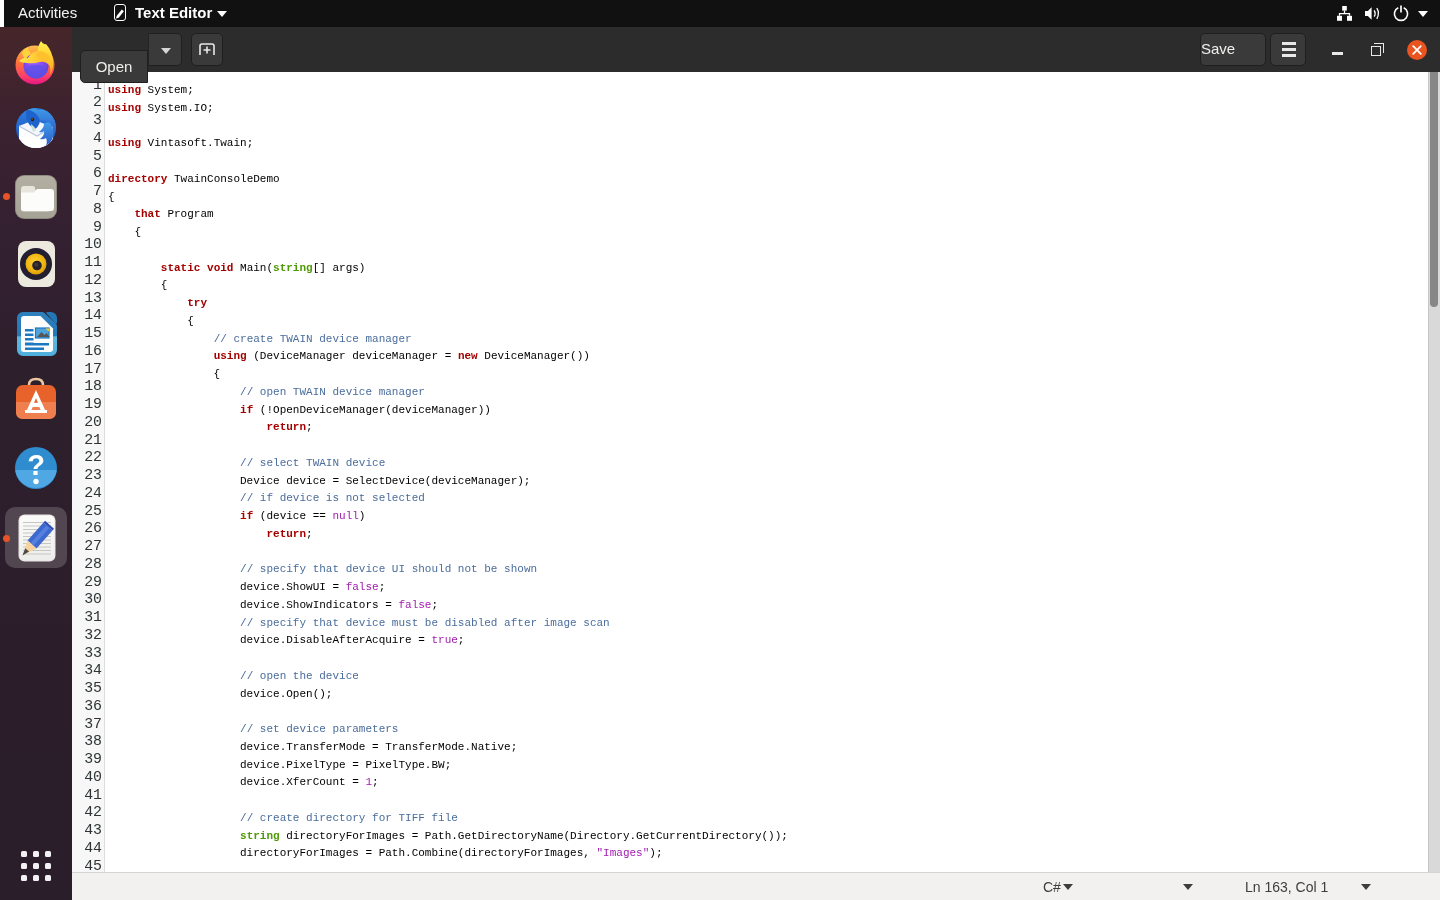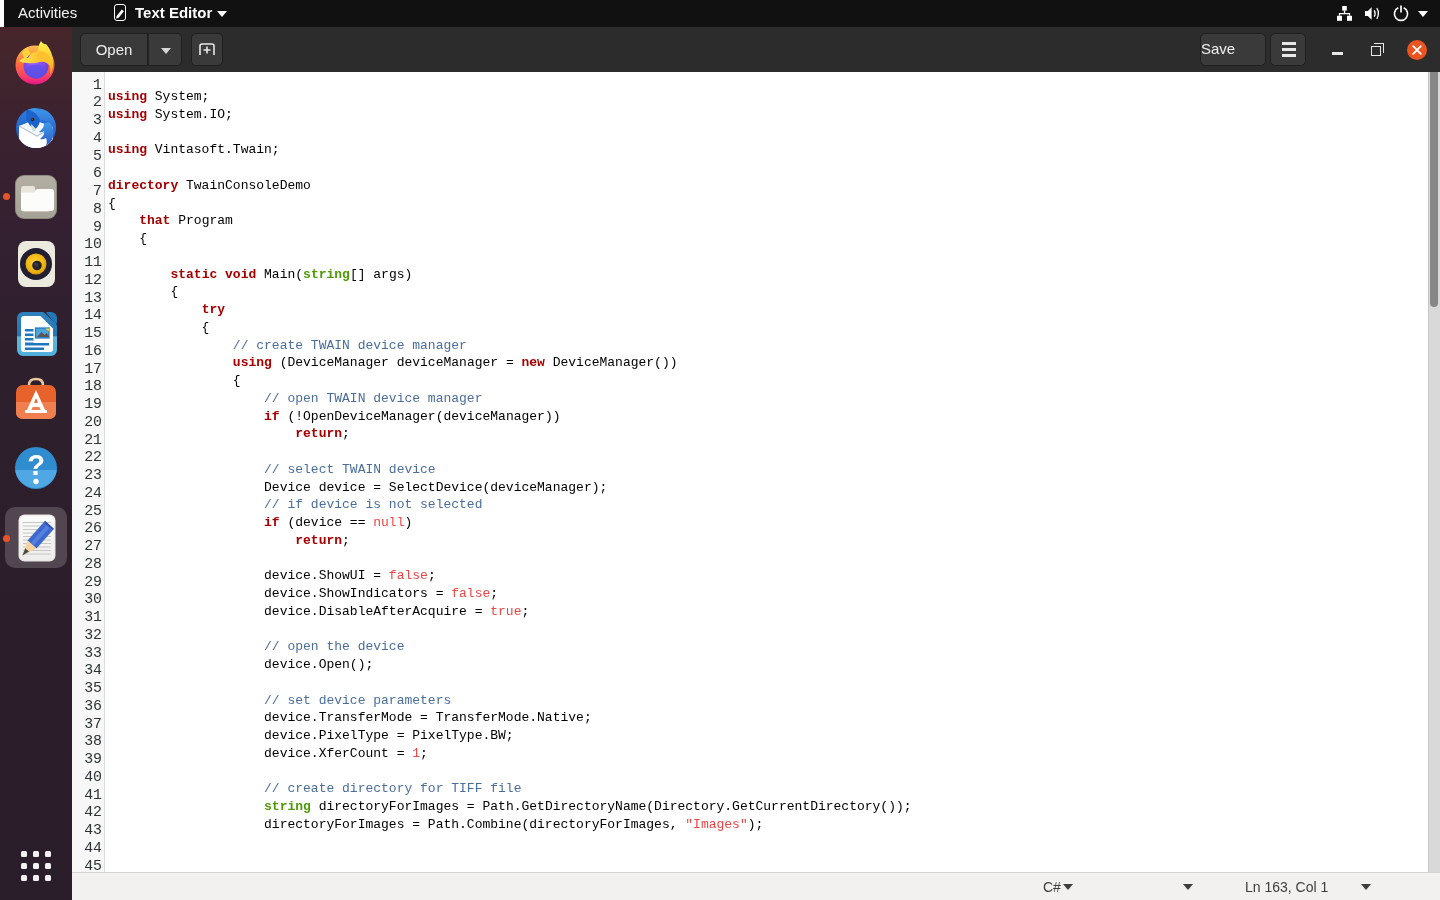--- a/index.html
+++ b/index.html
@@ -27,21 +27,21 @@
   #gedit-active { position:absolute; left:5px; top:480px; width:62px; height:61px;
     border-radius:10px; background:rgba(255,255,255,.18); }
   #appsgrid { position:absolute; left:21px; top:824px; width:31px; height:31px; }
   #appsgrid div { position:absolute; width:5.5px; height:5.5px; background:#f4f1f4; border-radius:1.5px; }
 
   
   #header { position:absolute; left:72px; top:27px; width:1368px; height:45px;
     background:#2c2c2c; }
   .hbtn { position:absolute; background:#3a3a3a; border:1px solid #1f1f1f;
     border-radius:5px; color:#eeeeec; font-size:15px; }
-  #btn-open { left:8px; top:6px; width:68px; height:33px; border-radius:5px 0 0 5px;
+  #btn-open { left:8px; top:23px; width:68px; height:33px; border-radius:5px 0 0 5px;
     text-align:center; line-height:31px; }
   #btn-open-dd { left:76px; top:6px; width:34px; height:33px; border-radius:0 5px 5px 0; border-left:1px solid #242424; }
   #btn-newtab { left:119px; top:6px; width:32px; height:33px; }
   .dd-caret { position:absolute; left:12px; top:14px; width:0; height:0;
     border-left:5.5px solid transparent; border-right:5.5px solid transparent;
     border-top:6.5px solid #d6d6d6; }
   #wtitle { position:absolute; left:434px; top:8px; width:500px; text-align:center;
     color:#ffffff; font-weight:700; font-size:15px; }
   #wsub { position:absolute; left:434px; top:25px; width:500px; text-align:center;
     color:#919191; font-size:12px; }
@@ -55,26 +55,26 @@
   #btn-close { position:absolute; left:1335px; top:13px; width:20px; height:20px;
     border-radius:50%; background:#e95420; }
 
   
   #gutter { position:absolute; left:72px; top:72px; width:33px; height:800px;
     background:#f7f7f7; border-right:1px solid #dcdcdc;
     font-family:"Liberation Mono", monospace; font-size:14.9px; line-height:17.75px;
     color:#2e3436; text-align:right; padding:4.6px 2px 0 0; }
   #code { position:absolute; left:106px; top:72px; width:1322px; height:800px;
     background:#ffffff; overflow:hidden; }
-  #code pre { font-family:"Liberation Mono", monospace; font-size:13px;
-    line-height:17.75px; color:#000; padding-top:16px; padding-left:2px; }
+  #code pre { font-family:"Liberation Mono", monospace; font-size:11px;
+    line-height:17.75px; color:#000; padding-top:10px; padding-left:2px; }
   .k { color:#a40000; font-weight:700; }
   .t { color:#4e9a06; font-weight:700; }
   .c { color:#4a6d9c; }
-  .p { color:#ef4444; }
+  .p { color:#a21caf; }
 
   
   #sbar { position:absolute; left:1428px; top:72px; width:12px; height:800px;
     background:#d9d9d9; border-left:1px solid #c6c6c6; }
   #sthumb { position:absolute; left:1429.5px; top:68px; width:8px; height:239px;
     border-radius:4px; background:#878787; }
 
   
   #status { position:absolute; left:72px; top:872px; width:1368px; height:28px;
     background:#f2f1f0; border-top:1px solid #d5d3d0; color:#3d3d3d; font-size:14px; }
@@ -108,22 +108,24 @@
                     <span class="c">// open TWAIN device manager</span>
                     <span class="k">if</span> (!OpenDeviceManager(deviceManager))
                         <span class="k">return</span>;
 
                     <span class="c">// select TWAIN device</span>
                     Device device = SelectDevice(deviceManager);
                     <span class="c">// if device is not selected</span>
                     <span class="k">if</span> (device == <span class="p">null</span>)
                         <span class="k">return</span>;
 
+                    <span class="c">// specify that device UI should not be shown</span>
                     device.ShowUI = <span class="p">false</span>;
                     device.ShowIndicators = <span class="p">false</span>;
+                    <span class="c">// specify that device must be disabled after image scan</span>
                     device.DisableAfterAcquire = <span class="p">true</span>;
 
                     <span class="c">// open the device</span>
                     device.Open();
 
                     <span class="c">// set device parameters</span>
                     device.TransferMode = TransferMode.Native;
                     device.PixelType = PixelType.BW;
                     device.XferCount = <span class="p">1</span>;
 

